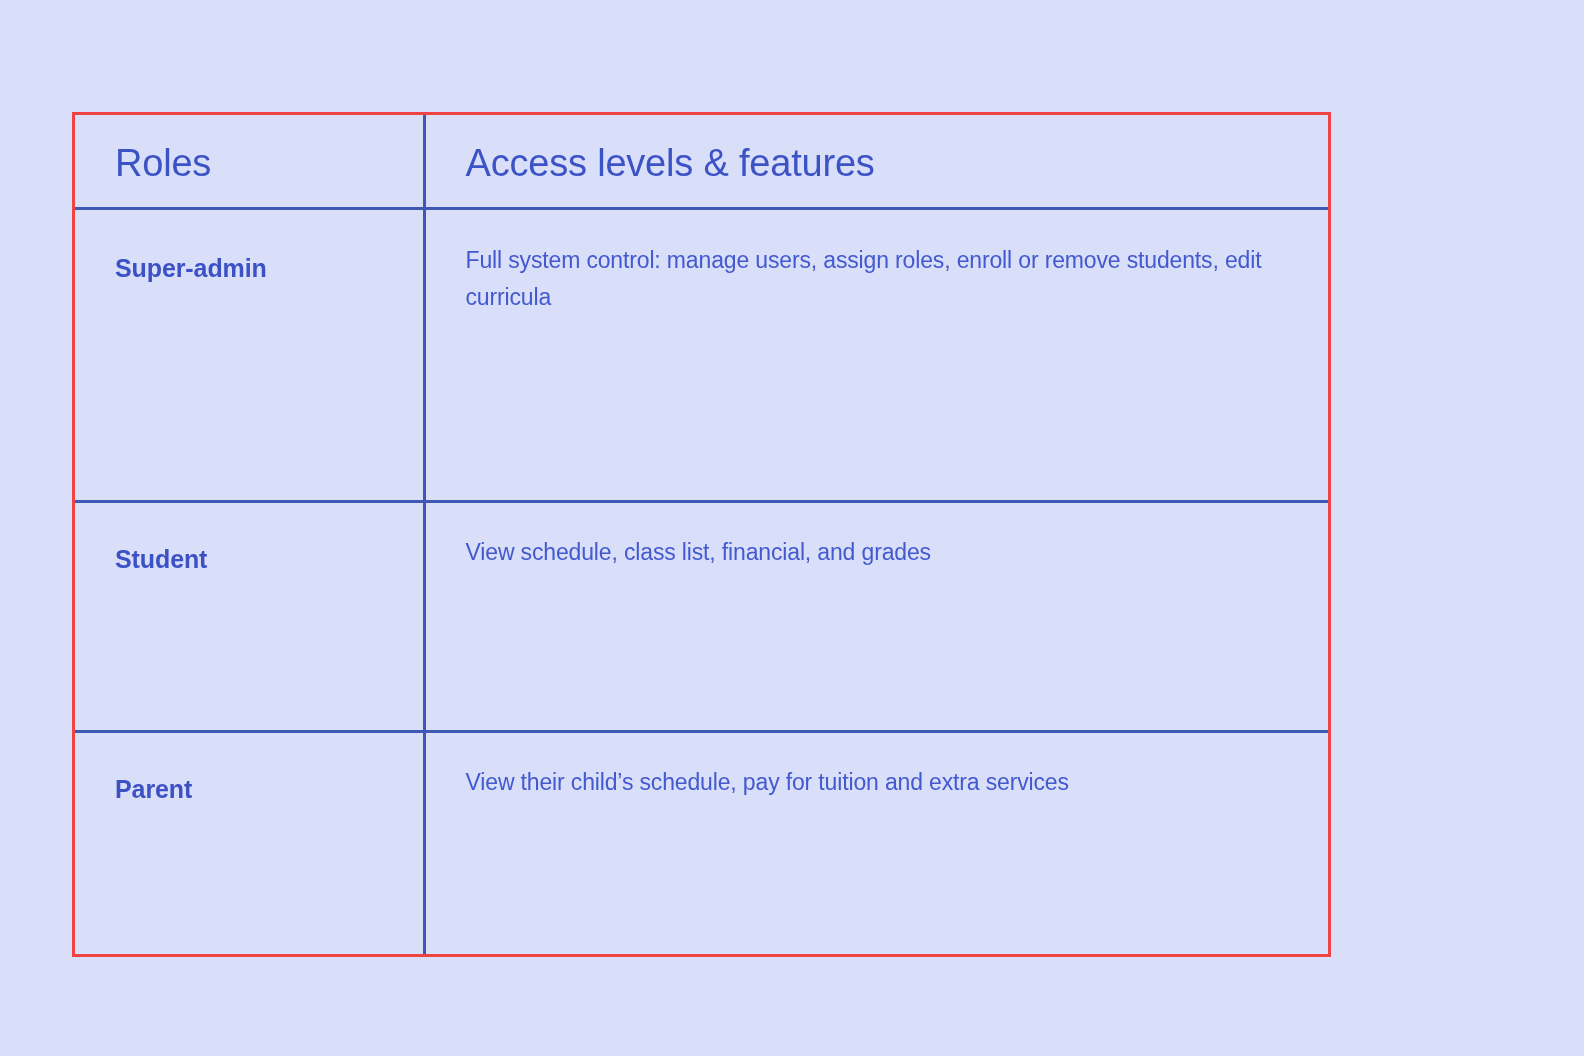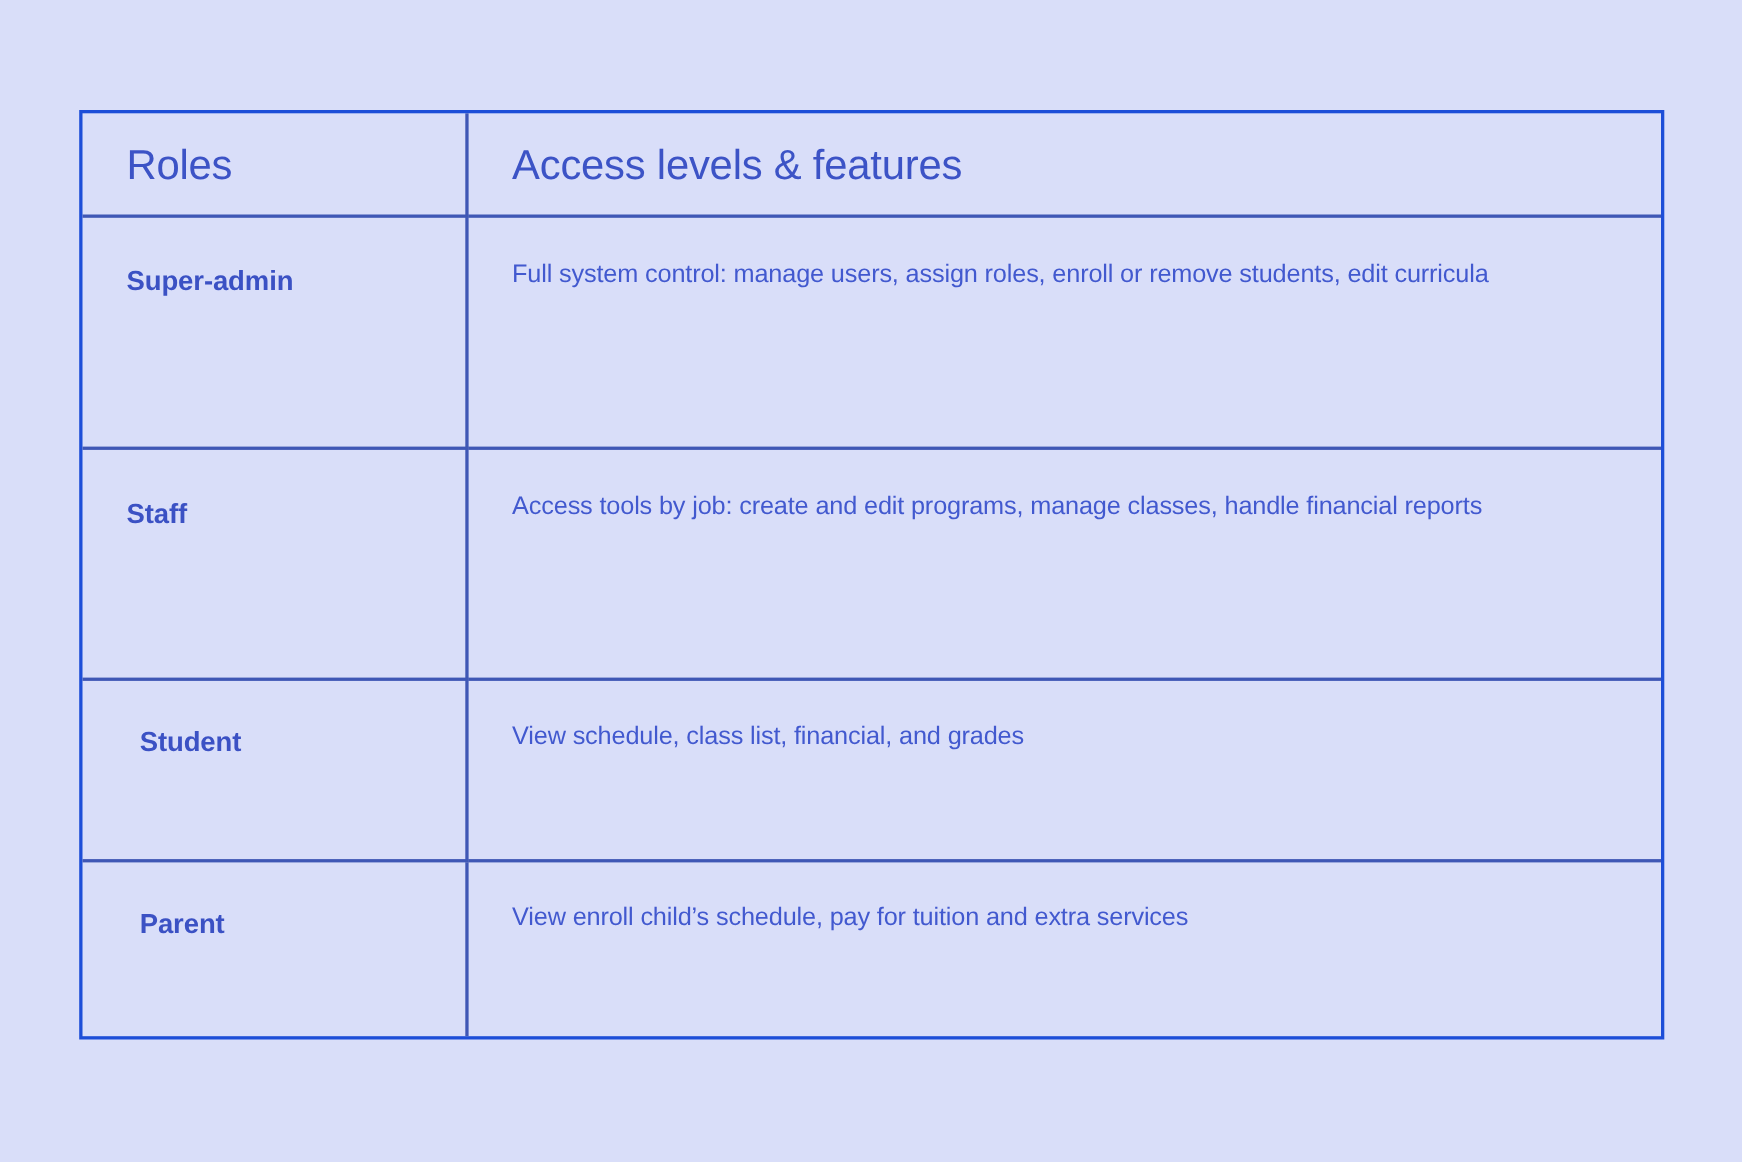--- a/index.html
+++ b/index.html
@@ -18,24 +18,24 @@
     position: relative;
     width: 1584px;
     height: 1056px;
     background: #d9def9;
   }
 
   
   .roles-table {
     position: absolute;
     left: 72px;
-    top: 100px;
-    width: 1441px;
+    top: 112px;
+    width: 1259px;
     height: 845px;
-    border: 3px solid #1d4ed8;
+    border: 3px solid #ef4444;
     box-sizing: border-box;
     border-collapse: collapse;
     table-layout: fixed;
   }
 
   .roles-table table {
     width: 100%;
     height: 100%;
     border-collapse: collapse;
     table-layout: fixed;
@@ -99,21 +99,21 @@
     font-size: 23px;
     font-weight: 400;
     letter-spacing: -0.15px;
     line-height: 1.62;
     padding: 32px 30px 0 40px;
     max-width: 1010px;
   }
 
   
   .body-row-3 .role-label,
-  .body-row-4 .role-label { padding-top: 44px; margin-left: 12px; }
+  .body-row-4 .role-label { padding-top: 44px; }
   .body-row-3 .access-text,
   .body-row-4 .access-text { padding-top: 31px; }
 </style>
 </head>
 <body>
 
 <div class="canvas">
 
   <div class="roles-table">
     <table>
@@ -136,43 +136,35 @@
       <tbody>
         <tr class="body-row-1 row-divider">
           <td class="cell-role">
             <div class="role-label">Super-admin</div>
           </td>
           <td class="cell-access">
             <div class="access-text">Full system control: manage users, assign roles, enroll or remove students, edit curricula</div>
           </td>
         </tr>
 
-        <tr class="body-row-2 row-divider">
-          <td class="cell-role">
-            <div class="role-label">Staff</div>
-          </td>
-          <td class="cell-access">
-            <div class="access-text">Access tools by job: create and edit programs, manage classes, handle financial reports</div>
-          </td>
-        </tr>
 
         <tr class="body-row-3 row-divider">
           <td class="cell-role">
             <div class="role-label">Student</div>
           </td>
           <td class="cell-access">
             <div class="access-text">View schedule, class list, financial, and grades</div>
           </td>
         </tr>
 
         <tr class="body-row-4">
           <td class="cell-role">
             <div class="role-label">Parent</div>
           </td>
           <td class="cell-access">
-            <div class="access-text">View enroll child’s schedule, pay for tuition and extra services</div>
+            <div class="access-text">View their child’s schedule, pay for tuition and extra services</div>
           </td>
         </tr>
       </tbody>
     </table>
   </div>
 
 </div>
 
 </body></html>

